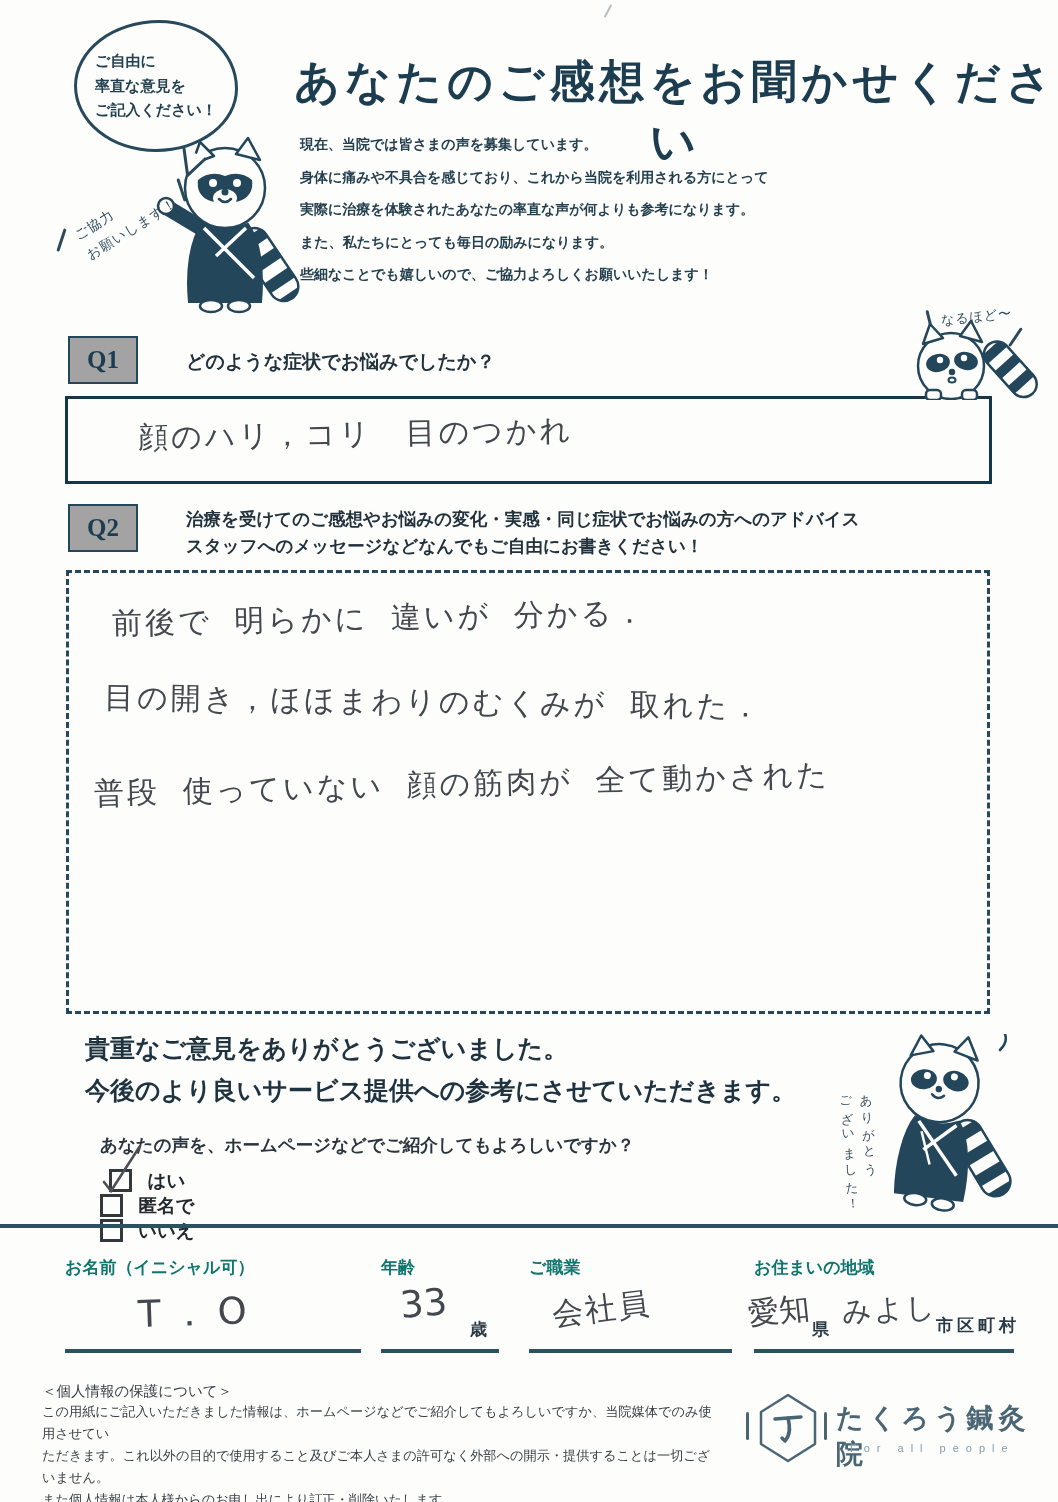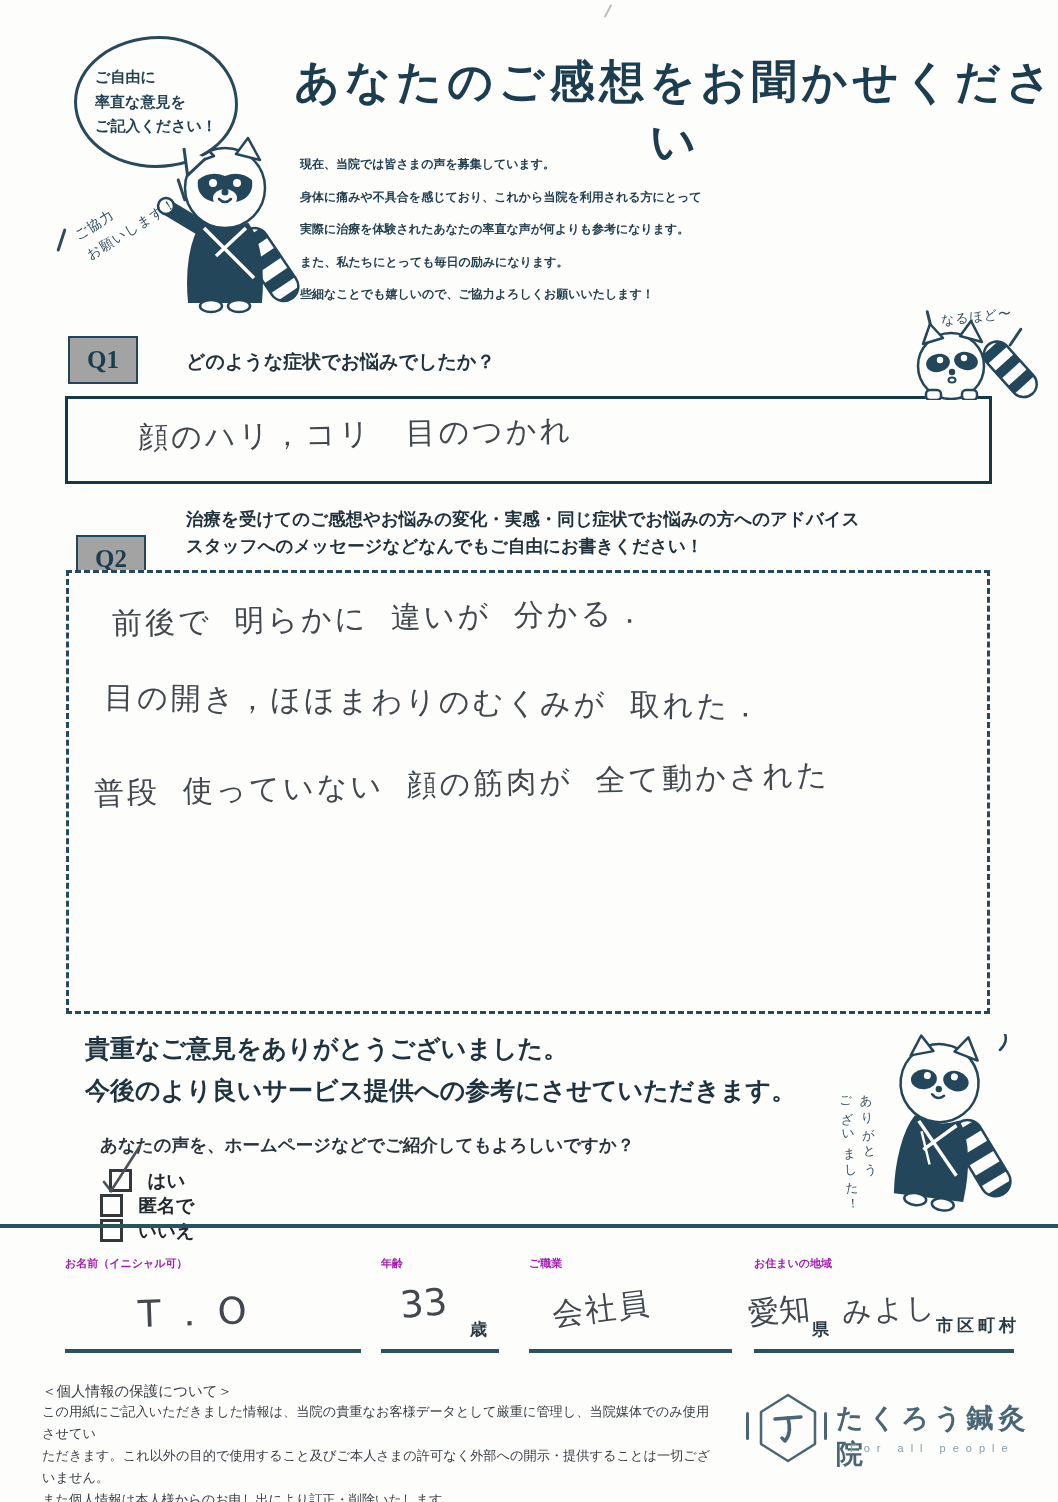--- a/index.html
+++ b/index.html
@@ -14,39 +14,39 @@
   }
   .abs{position:absolute;}
   .pre{white-space:pre-line;}
   .hand{
     font-family:"DejaVu Sans",sans-serif;
     color:#42484e;
     font-weight:normal;
   }
   
   .bubble{
-    left:74px;top:36px;width:158px;height:126px;
+    left:74px;top:20px;width:158px;height:126px;
     border:3px solid #27495b;border-radius:52% 48% 50% 50%/50% 52% 48% 50%;
     display:flex;align-items:center;justify-content:center;
     font-size:15px;font-weight:bold;line-height:1.65;color:#22404f;
     text-align:left;background:#fdfdfc;z-index:2;
   }
   .bubble-tail{left:176px;top:150px;z-index:3;transform:rotate(18deg);}
   .coop-note{
     left:74px;top:196px;
     font-size:13.5px;line-height:1.7;color:#2c4a5a;
     transform:rotate(-32deg);z-index:4;letter-spacing:1px;
   }
   .tick{background:#2c4a5a;width:2.5px;border-radius:2px;}
   
   .main-title{
     left:293px;top:52px;
     font-size:45px;font-weight:bold;letter-spacing:5px;color:#1c3d4f;text-align:center;
   }
-  .intro{left:300px;top:148px;font-size:12px;font-weight:bold;color:#24404e;line-height:32.5px;}
+  .intro{left:300px;top:128px;font-size:14px;font-weight:bold;color:#24404e;line-height:32.5px;}
   
   .qbox{
     width:66px;height:44px;border:2.5px solid #24465a;
     display:flex;align-items:center;justify-content:center;
     font-family:"Liberation Serif",serif;font-weight:bold;font-size:25px;color:#1c3d4f;
     background:#a3a3a3;
   }
   .q-text{font-size:19px;font-weight:bold;color:#22323c;}
   .q-text2{font-size:17.5px;font-weight:bold;color:#22323c;line-height:27px;}
   .answer-box-1{
@@ -70,21 +70,21 @@
   .cb-label{font-size:18.5px;font-weight:bold;color:#22282d;margin-left:15px;}
   .cb-item{display:flex;align-items:center;margin-right:52px;}
   .arigato-note{
     left:840px;top:1086px;height:150px;
     writing-mode:vertical-rl;
     font-size:12.5px;letter-spacing:3px;line-height:1.6;color:#35505e;
     transform:rotate(-4deg);
   }
   
   .divider{left:0;top:1224px;width:1058px;height:4px;background:#2c5161;}
-  .f-label{font-size:11px;font-weight:bold;color:#a21caf;}
+  .f-label{font-size:17px;font-weight:bold;color:#0f766e;}
   .f-underline{height:4px;background:#2c5161;top:1349px;}
   .f-suffix{font-size:17px;font-weight:bold;color:#2a3b45;}
   
   .privacy{left:42px;top:1382px;width:680px;color:#383e44;}
   .privacy .p-title{font-size:14.5px;margin-bottom:0;}
   .privacy .p-line{font-size:13.2px;line-height:22px;}
   .logo-name{left:836px;top:1400px;font-size:27px;font-weight:bold;color:#4a6574;letter-spacing:5px;}
   .logo-sub{left:850px;top:1442px;font-size:11px;color:#859ca8;letter-spacing:7px;}
   .naruhodo{
     left:941px;top:308px;font-size:13px;color:#2c4a5a;letter-spacing:1px;
@@ -192,21 +192,21 @@
     <circle cx="56" cy="54" r="3.2" fill="#24465a"></circle>
     <ellipse cx="56" cy="62" rx="3.5" ry="2.5" fill="none" stroke="#24465a" stroke-width="2"></ellipse>
 
     <rect x="30" y="72" width="15" height="10" rx="4" fill="#fdfdfc" stroke="#24465a" stroke-width="2.5"></rect>
     <rect x="66" y="72" width="15" height="10" rx="4" fill="#fdfdfc" stroke="#24465a" stroke-width="2.5"></rect>
   </svg>
 
   <div class="abs answer-box-1"></div>
   <div class="abs hand hand-line" style="left:138px;top:414px;transform:rotate(-1deg);">顔のハリ，コリ　目のつかれ</div>
 
-  <div class="abs qbox" style="left:76px;top:504px;margin-top:31px;">
+  <div class="abs qbox" style="left:68px;top:504px;">
     <span>Q2</span>
   </div>
   <div class="abs q-text2" style="left:186px;top:506px;">
     <div>治療を受けてのご感想やお悩みの変化・実感・同じ症状でお悩みの方へのアドバイス</div>
     <div>スタッフへのメッセージなどなんでもご自由にお書きください！</div>
   </div>
 
   <div class="abs answer-box-2"></div>
   <div class="abs hand hand-line" style="left:112px;top:598px;transform:rotate(-1.2deg);">前後で 明らかに 違いが 分かる．</div>
   <div class="abs hand hand-line" style="left:104px;top:682px;transform:rotate(0.8deg);">目の開き，ほほまわりのむくみが 取れた．</div>
@@ -292,21 +292,21 @@
   <div class="abs hand" style="left:842px;top:1290px;font-size:29px;letter-spacing:2px;transform:rotate(-3deg);">みよし</div>
   <div class="abs f-suffix" style="left:936px;top:1314px;letter-spacing:4px;">市区町村</div>
 
   <div class="abs f-underline" style="left:65px;width:296px;"></div>
   <div class="abs f-underline" style="left:381px;width:118px;"></div>
   <div class="abs f-underline" style="left:529px;width:203px;"></div>
   <div class="abs f-underline" style="left:754px;width:260px;"></div>
 
   <div class="abs privacy">
     <div class="p-title">＜個人情報の保護について＞</div>
-    <div class="p-line">この用紙にご記入いただきました情報は、当院の貴重なお客様データとして厳重に管理し、当院媒体でのみ使用させてい</div>
+    <div class="p-line">この用紙にご記入いただきました情報は、ホームページなどでご紹介してもよろしいですか、当院媒体でのみ使用させてい</div>
     <div class="p-line">ただきます。これ以外の目的で使用すること及びご本人さまの許可なく外部への開示・提供することは一切ございません。</div>
     <div class="p-line">また個人情報は本人様からのお申し出により訂正・削除いたします。</div>
   </div>
 
   <div class="abs tick" style="left:746px;top:1412px;height:28px;background:#4a6574;"></div>
   <svg class="abs" style="left:756px;top:1392px;" width="64" height="72" viewBox="0 0 64 72">
     <path d="M32,3 L59,20 L59,52 L32,69 L5,52 L5,20 Z" fill="none" stroke="#4a6574" stroke-width="2.5" stroke-linejoin="round"></path>
     <path d="M19,27 L45,25" fill="none" stroke="#4a6574" stroke-width="3.5" stroke-linecap="round"></path>
     <path d="M32,26 C34,34 35,42 29,49 L26,46" fill="none" stroke="#4a6574" stroke-width="3.5" stroke-linecap="round" stroke-linejoin="round"></path>
   </svg>

